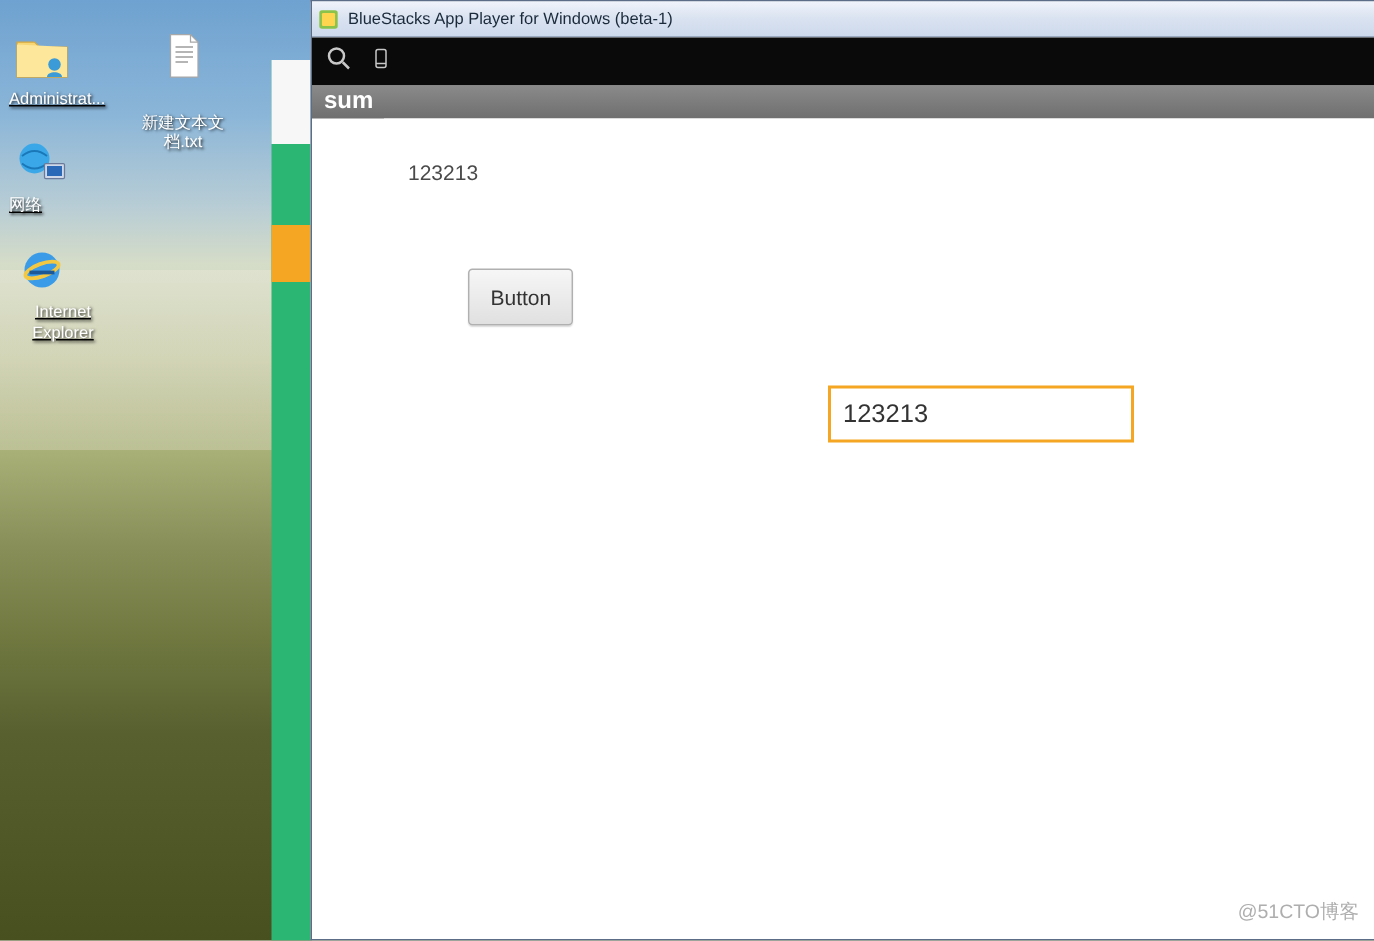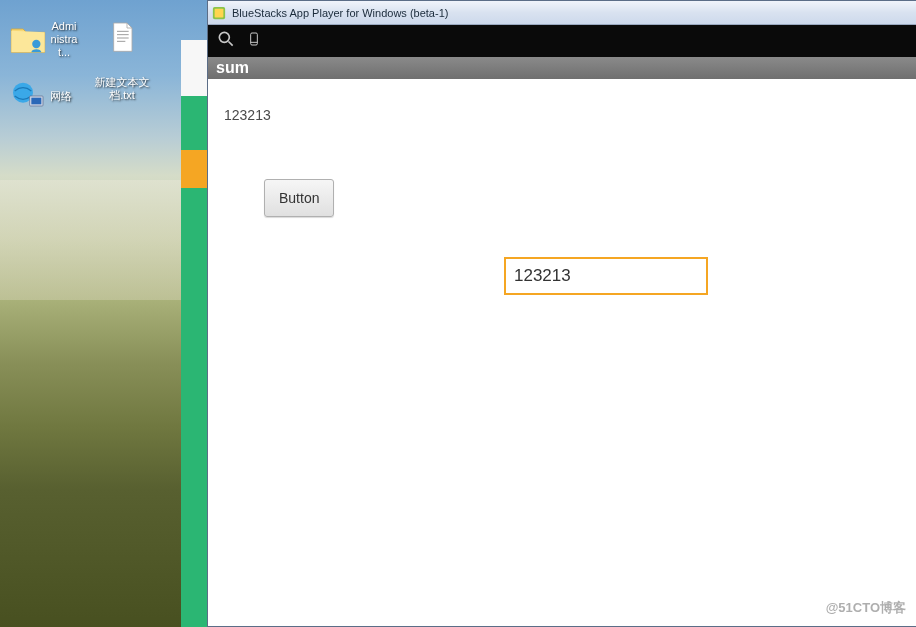--- a/index.html
+++ b/index.html
@@ -39,23 +39,24 @@
       left: 6px;
       top: 18px;
       display: flex;
       flex-direction: column;
       gap: 16px;
       z-index: 2;
     }
     .desktop-icon {
       width: 72px;
       display: flex;
-      flex-direction: row;
-      align-items: center;
+      flex-direction: column;
+      align-items: flex-start;
       cursor: pointer;
+      text-decoration: underline;
     }
     .desktop-icon .glyph {
       width: 44px;
       height: 40px;
       display: flex;
       align-items: center;
       justify-content: center;
     }
     .desktop-icon .label {
       color: #fff;
@@ -166,20 +167,21 @@
     .bs-grayhdr .htext {
       color: #fff;
       font-size: 16px;
       font-weight: bold;
     }
     
     .bs-content {
       position: relative;
       background: #fff;
       height: calc(100% - 78px);
+      margin-left: 48px;
     }
     .text123 {
       position: absolute;
       left: 16px;
       top: 28px;
       font-size: 14px;
       color: #4a4a4a;
     }
     .android-button {
       position: absolute;
@@ -207,21 +209,20 @@
       outline: none;
     }
     
     .watermark {
       position: absolute;
       right: 10px;
       bottom: 10px;
       font-size: 13px;
       color: rgba(120,120,120,0.6);
       z-index: 5;
-      font-weight: bold;
     }
   </style>
 </head>
 <body>
 
 <div class="desktop"></div>
 
 <div class="desktop-icons">
   <div class="desktop-icon">
     <span class="glyph">
@@ -237,20 +238,30 @@
   <div class="desktop-icon">
     <span class="glyph">
       <svg viewBox="0 0 48 48" width="44" height="40">
         <circle cx="18" cy="20" r="12" fill="#3aa8e8"></circle>
         <path d="M8 18 Q18 10 28 18 M8 24 Q18 32 28 24" stroke="#1a78b8" fill="none" stroke-width="1.5"></path>
         <rect x="26" y="24" width="16" height="12" rx="1" fill="#cfd8e8" stroke="#6a7a9a"></rect>
         <rect x="28" y="26" width="12" height="8" fill="#2a68b8"></rect>
       </svg>
     </span>
     <span class="label">网络</span>
+  </div>
+  <div class="desktop-icon">
+    <span class="glyph">
+      <svg viewBox="0 0 48 48" width="44" height="40">
+        <circle cx="24" cy="24" r="14" fill="#3a9be8"></circle>
+        <ellipse cx="24" cy="24" rx="14" ry="5" fill="none" stroke="#f5c842" stroke-width="3" transform="rotate(-20 24 24)"></ellipse>
+        <path d="M14 26 L34 26" stroke="#1a5898" stroke-width="3"></path>
+      </svg>
+    </span>
+    <span class="label">Internet Explorer</span>
   </div>
 </div>
 
 <div class="desktop-icon-2">
   <span class="glyph">
     <svg viewBox="0 0 48 48" width="44" height="40">
       <path d="M14 6 L30 6 L36 12 L36 40 L14 40 Z" fill="#fff" stroke="#a8a8a8"></path>
       <path d="M30 6 L30 12 L36 12" fill="none" stroke="#a8a8a8"></path>
       <line x1="18" y1="16" x2="32" y2="16" stroke="#888" stroke-width="1"></line>
       <line x1="18" y1="20" x2="32" y2="20" stroke="#888" stroke-width="1"></line>

